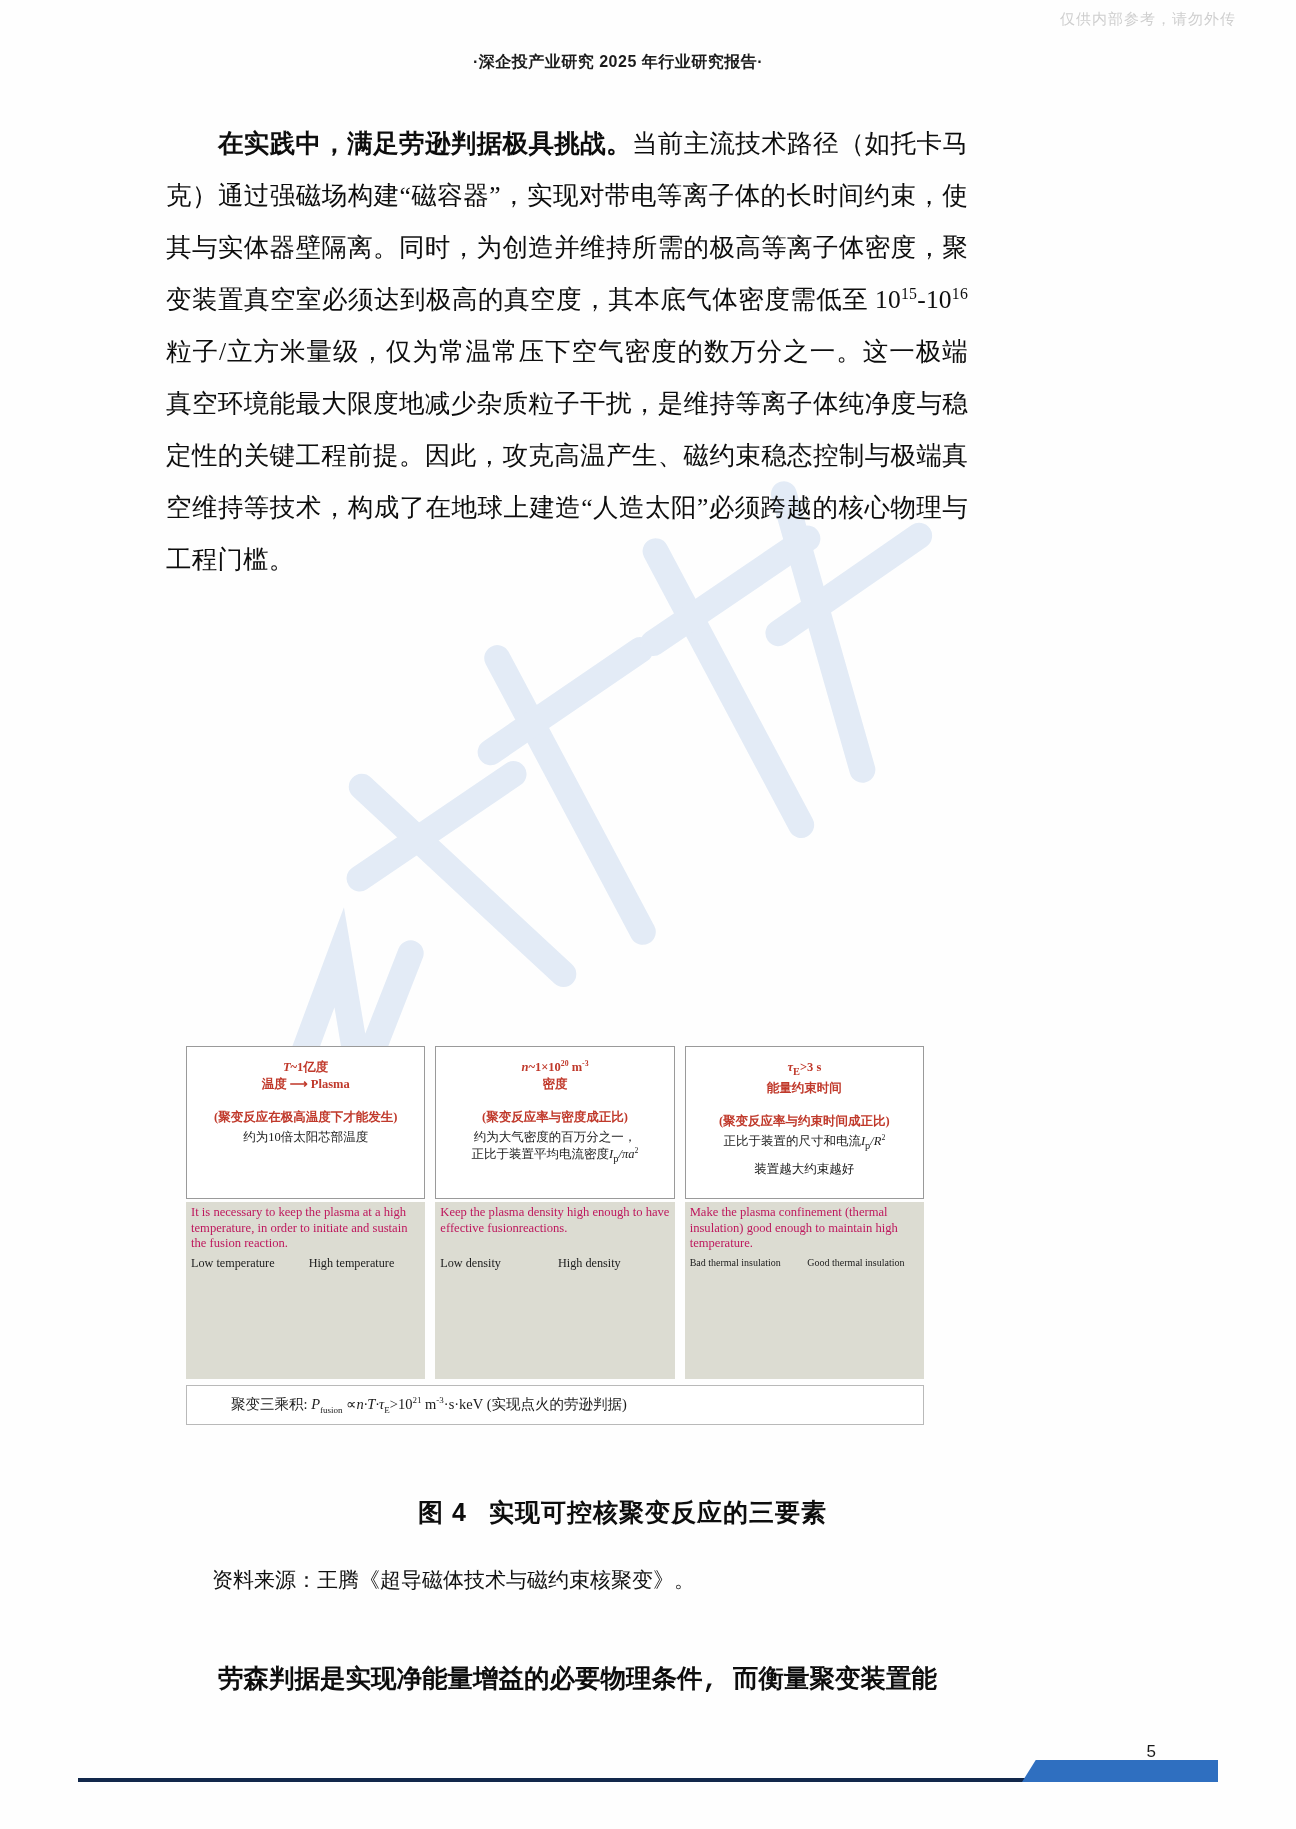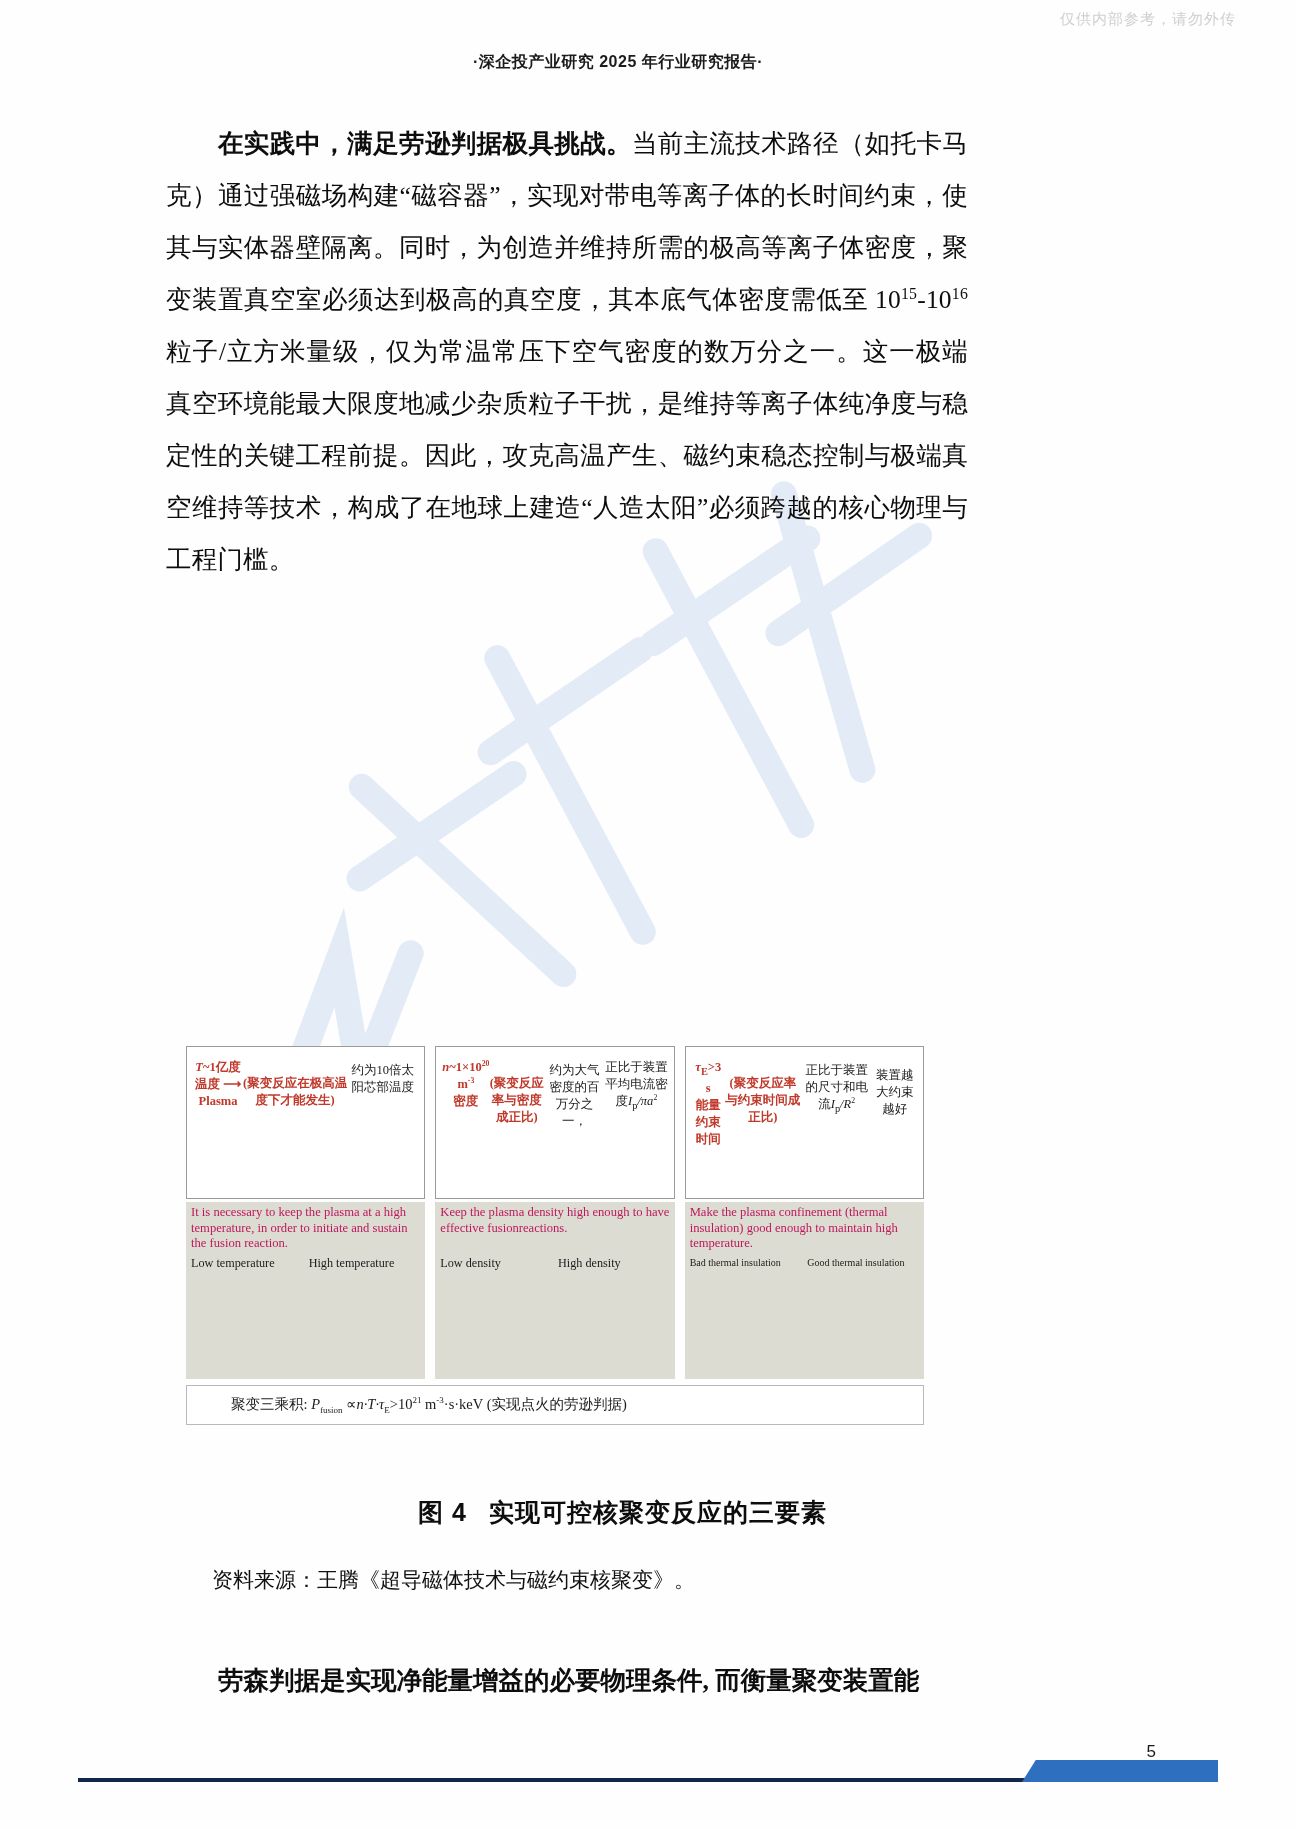--- a/index.html
+++ b/index.html
@@ -89,21 +89,21 @@
   }
   .panel {
     flex: 1;
     border: 1.6px solid #9a9a9a;
     background: #ffffff;
     padding: 12px 6px 10px 6px;
     box-sizing: border-box;
     text-align: center;
     min-height: 153px;
     display: flex;
-    flex-direction: row;
+    flex-direction: column;
   }
   .pn-head {
     color: #c0392b;
     font-weight: bold;
     font-size: 12.5px;
     line-height: 17px;
     font-family: "Liberation Serif", serif;
   }
   .pn-head .ital { font-style: italic; }
   .pn-sub {
@@ -213,21 +213,21 @@
   .tail {
     position: absolute;
     left: 166px;
     top: 1655px;
     width: 810px;
     font-size: 25.5px;
     line-height: 52px;
     font-weight: bold;
     color: #0d0d0d;
     text-indent: 52px;
-    font-family: Liberation Serif, serif;
+    font-family: Liberation Mono, monospace;
   }
 
   
   .page-num {
     position: absolute;
     right: 140px;
     top: 1742px;
     font-size: 17px;
     color: #1a1a1a;
     font-family: "Liberation Sans", sans-serif;

